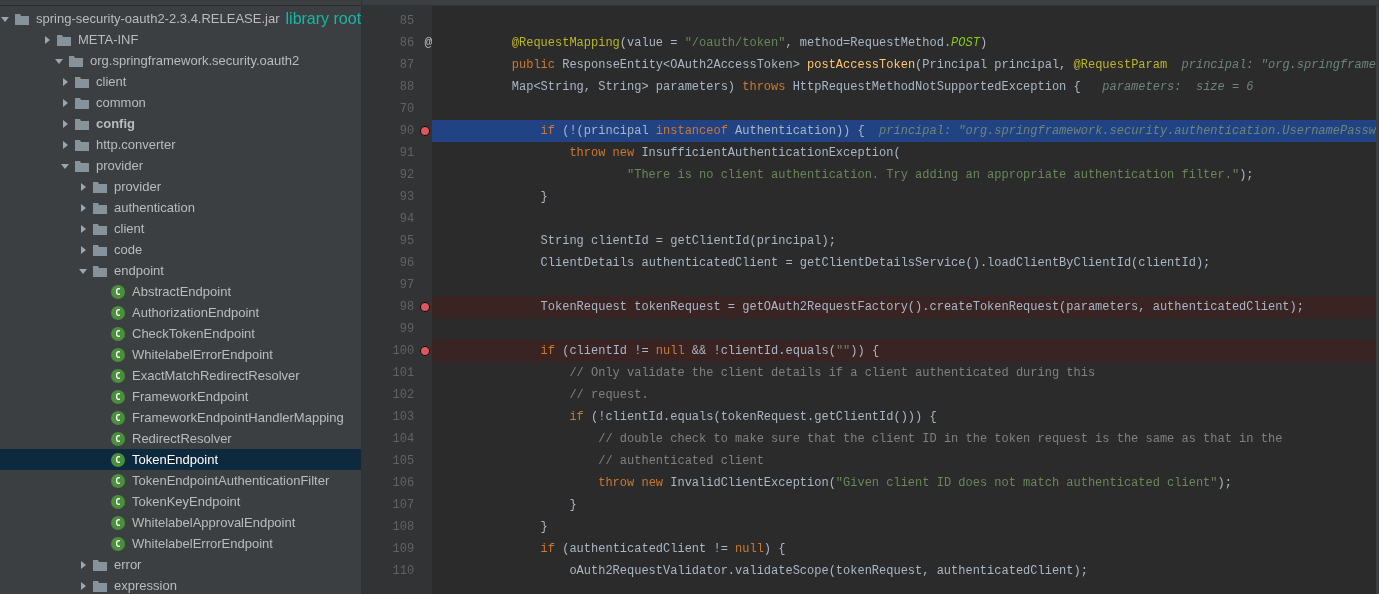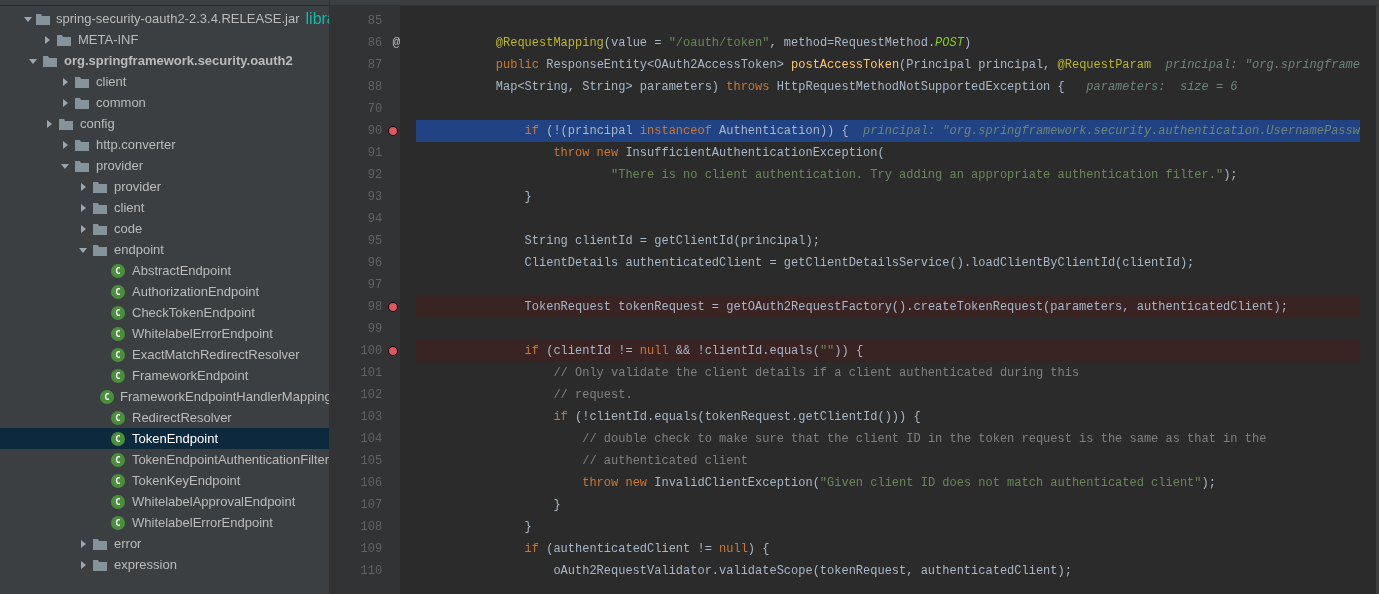--- a/index.html
+++ b/index.html
@@ -65,21 +65,20 @@
   border-bottom:1px solid #323232;
   display:flex;
   align-items:center;
   gap:2px;
   padding-left:6px;
 }
 .editor-area {
   flex:1;
   display:flex;
   overflow:hidden;
-  gap:16px;
 }
 .gutter {
   width:70px;
   background:#313335;
   text-align:right;
   padding-top:4px;
   color:#606366;
   font:12px/22px "Consolas","Courier New",monospace;
 }
 .gutter .gline { height:22px; padding-right:18px; position:relative; }
@@ -108,21 +107,21 @@
   background:linear-gradient(#3c3f41,#3c3f41);
 }
 </style>
 </head>
 <body>
 
 <div class="root">
   <div class="left">
     <div class="project-header"></div>
     <div class="tree" id="tree">
-        <div class="tree-row" style="padding-left: 24px;">
+        <div class="tree-row" style="">
           <span class="twisty">
             <svg width="8" height="8" viewBox="0 0 8 8">
               <path d="M0 2 L8 2 L4 7 Z" fill="#9aa7b0"></path>
             </svg>
           </span>
           <span class="tree-icon">
             <svg width="14" height="12" viewBox="0 0 14 12">
               <path d="M0 1 L5 1 L6 3 L14 3 L14 12 L0 12 Z" fill="#87939a"></path>
             </svg>
           </span>
@@ -135,21 +134,21 @@
               <path d="M2 0 L7 4 L2 8 Z" fill="#9aa7b0"></path>
             </svg>
           </span>
           <span class="tree-icon">
             <svg width="14" height="12" viewBox="0 0 14 12">
               <path d="M0 1 L5 1 L6 3 L14 3 L14 12 L0 12 Z" fill="#87939a"></path>
             </svg>
           </span>
           <span>META-INF</span>
         </div>
-        <div class="tree-row" style="padding-left: 28px; font-weight: bold;">
+        <div class="tree-row" style="padding-left: 54px;">
           <span class="twisty">
             <svg width="8" height="8" viewBox="0 0 8 8">
               <path d="M0 2 L8 2 L4 7 Z" fill="#9aa7b0"></path>
             </svg>
           </span>
           <span class="tree-icon">
             <svg width="14" height="12" viewBox="0 0 14 12">
               <path d="M0 1 L5 1 L6 3 L14 3 L14 12 L0 12 Z" fill="#87939a"></path>
             </svg>
           </span>
@@ -174,21 +173,21 @@
               <path d="M2 0 L7 4 L2 8 Z" fill="#9aa7b0"></path>
             </svg>
           </span>
           <span class="tree-icon">
             <svg width="14" height="12" viewBox="0 0 14 12">
               <path d="M0 1 L5 1 L6 3 L14 3 L14 12 L0 12 Z" fill="#87939a"></path>
             </svg>
           </span>
           <span>common</span>
         </div>
-        <div class="tree-row" style="padding-left: 44px;">
+        <div class="tree-row" style="padding-left: 60px; font-weight: bold;">
           <span class="twisty">
             <svg width="8" height="8" viewBox="0 0 8 8">
               <path d="M2 0 L7 4 L2 8 Z" fill="#9aa7b0"></path>
             </svg>
           </span>
           <span class="tree-icon">
             <svg width="14" height="12" viewBox="0 0 14 12">
               <path d="M0 1 L5 1 L6 3 L14 3 L14 12 L0 12 Z" fill="#87939a"></path>
             </svg>
           </span>
@@ -225,20 +224,33 @@
             <svg width="8" height="8" viewBox="0 0 8 8">
               <path d="M2 0 L7 4 L2 8 Z" fill="#9aa7b0"></path>
             </svg>
           </span>
           <span class="tree-icon">
             <svg width="14" height="12" viewBox="0 0 14 12">
               <path d="M0 1 L5 1 L6 3 L14 3 L14 12 L0 12 Z" fill="#87939a"></path>
             </svg>
           </span>
           <span>provider</span>
+        </div>
+        <div class="tree-row" style="padding-left: 78px;">
+          <span class="twisty">
+            <svg width="8" height="8" viewBox="0 0 8 8">
+              <path d="M2 0 L7 4 L2 8 Z" fill="#9aa7b0"></path>
+            </svg>
+          </span>
+          <span class="tree-icon">
+            <svg width="14" height="12" viewBox="0 0 14 12">
+              <path d="M0 1 L5 1 L6 3 L14 3 L14 12 L0 12 Z" fill="#87939a"></path>
+            </svg>
+          </span>
+          <span>authentication</span>
         </div>
         <div class="tree-row" style="padding-left: 78px;">
           <span class="twisty">
             <svg width="8" height="8" viewBox="0 0 8 8">
               <path d="M2 0 L7 4 L2 8 Z" fill="#9aa7b0"></path>
             </svg>
           </span>
           <span class="tree-icon">
             <svg width="14" height="12" viewBox="0 0 14 12">
               <path d="M0 1 L5 1 L6 3 L14 3 L14 12 L0 12 Z" fill="#87939a"></path>

